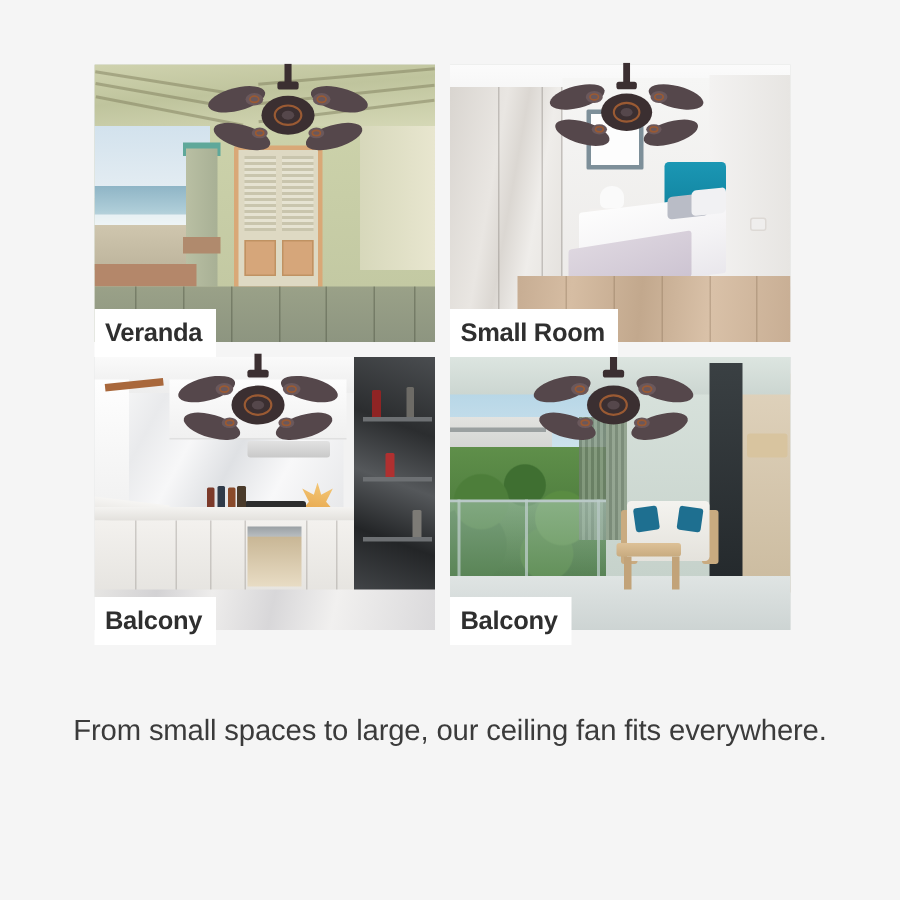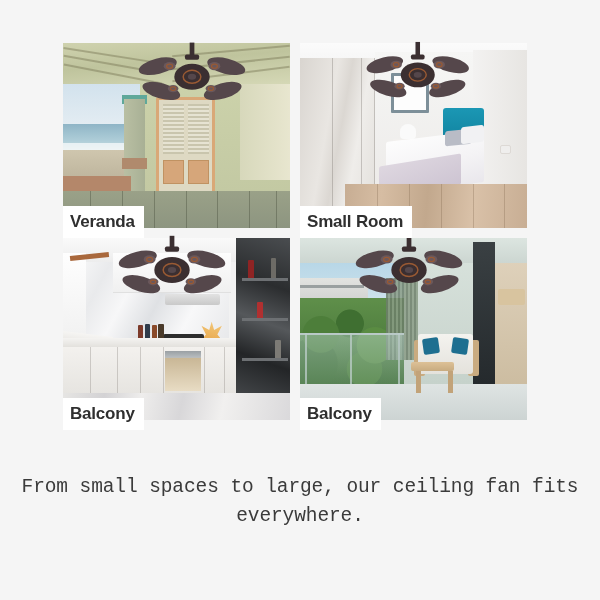--- a/index.html
+++ b/index.html
@@ -88,21 +88,20 @@
     line-height: 1.12;
   }
 
   .subtext {
     margin-top: 11px;
     font-size: 19.5px;
     font-weight: normal;
     color: #3b3b3b;
     line-height: 1.48;
     letter-spacing: -0.1px;
-    font-family: Liberation Mono, monospace;
   }
 
   
 
   
   .sr-bg        { position:absolute; inset:0; background:#eceae8; }
   .sr-ceiling   { position:absolute; left:0; top:0; width:100%; height:26%;
                   background:linear-gradient(180deg,#fbfbfb,#eeeeee); }
   .sr-wardrobe  { position:absolute; left:0; top:8%; width:33%; height:86%;
                   background:linear-gradient(100deg,#d9d5d0 0%,#e9e6e2 38%,#dbd7d2 52%,#efedea 70%,#e2dfdb 100%); }

